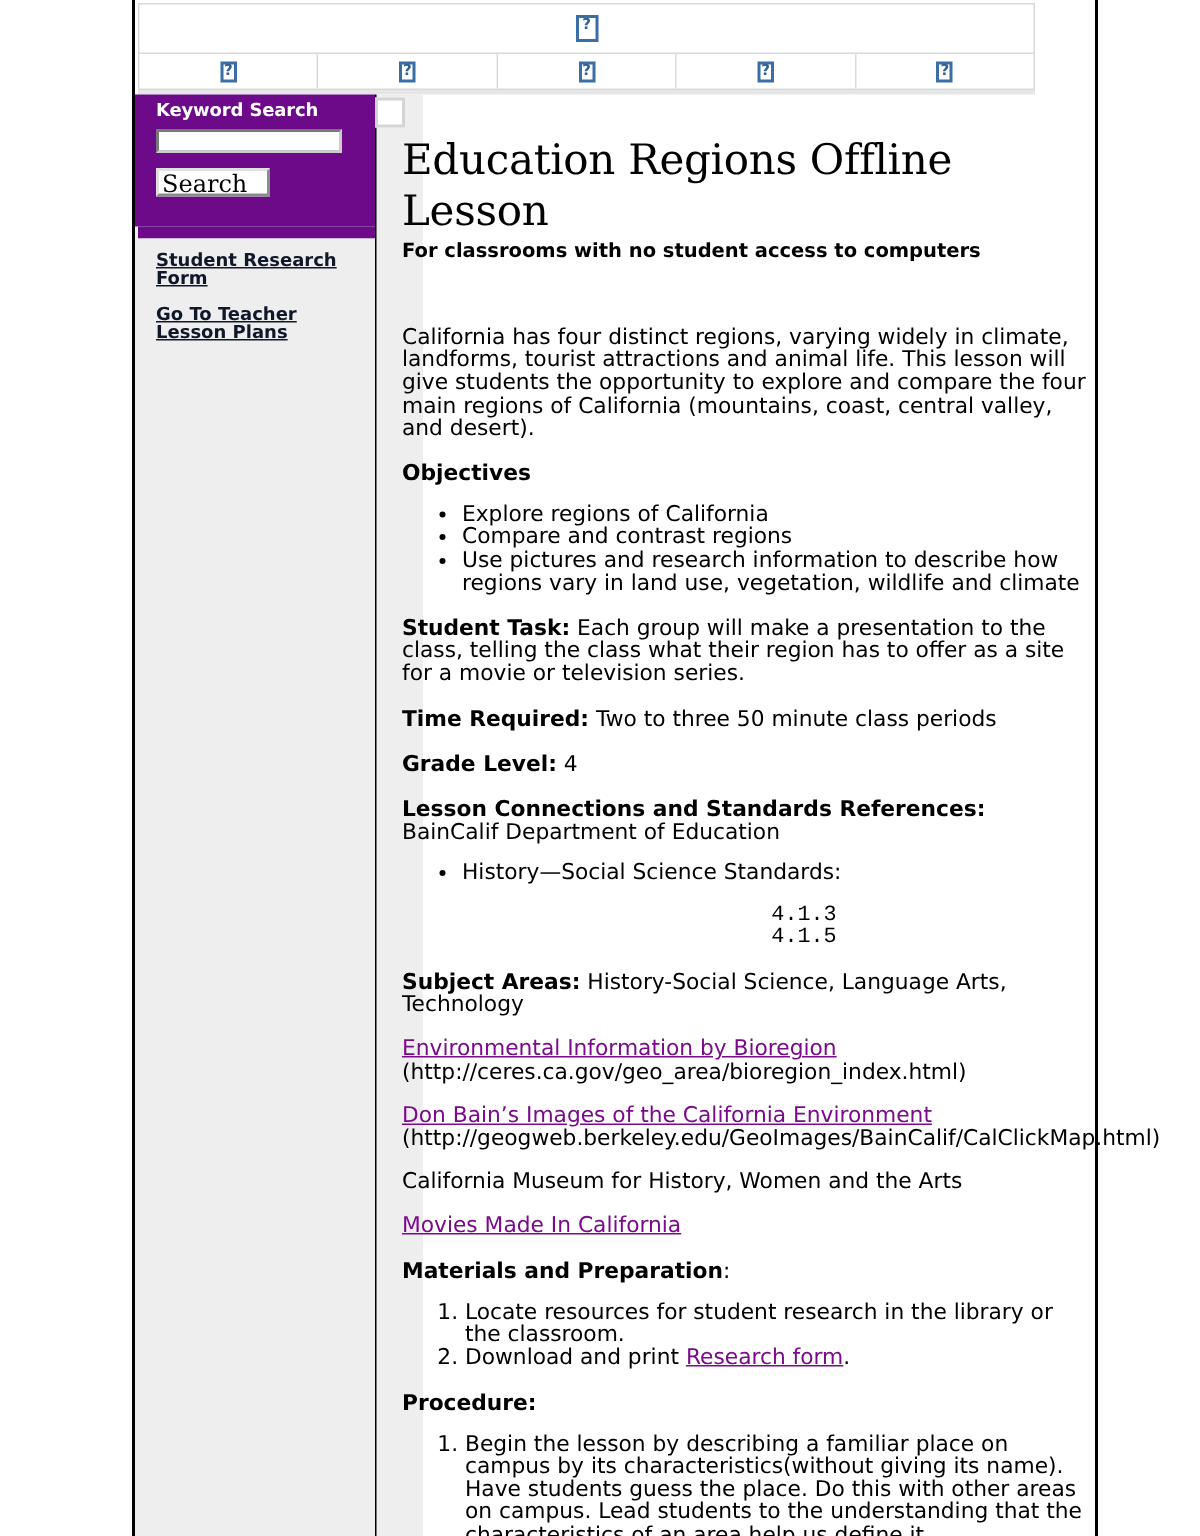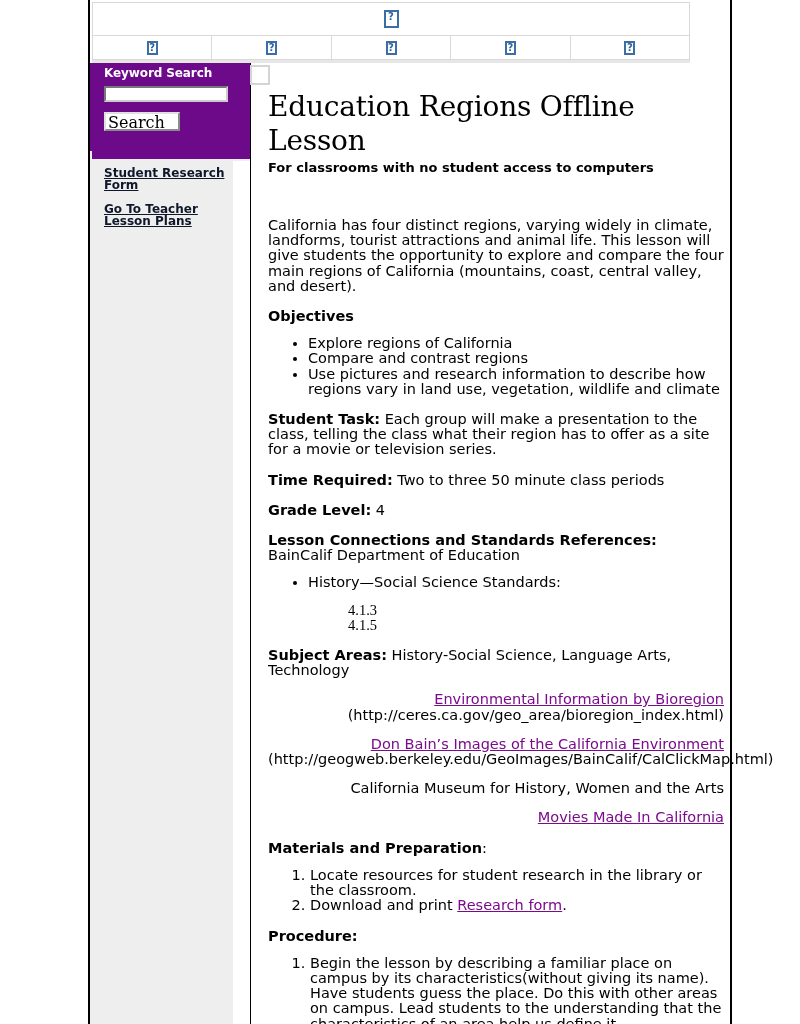--- a/index.html
+++ b/index.html
@@ -107,21 +107,21 @@
     width: 598px;
     height: 3px;
     background: #e6e6e6;
   }
 
   
   #sidebar {
     position: absolute;
     left: 0px;
     top: 63px;
-    width: 143px;
+    width: 192px;
     height: 961px;
     background: #eeeeee;
     box-sizing: border-box;
   }
   #search-box {
     position: absolute;
     left: 0px;
     top: 0px;
     width: 160px;
     height: 88px;
@@ -260,35 +260,36 @@
     margin: 12px 0 0 0;
     padding-left: 42px;
     list-style-type: decimal;
   }
   #content li {
     margin: 0;
     padding: 0;
   }
   .indent-block {
     margin: 12px 0 0 80px;
-    font-family: Liberation Serif, serif;
+    font-family: Liberation Mono, monospace;
     font-size: 14.5px;
     line-height: 15.2px;
+    text-align: center;
   }
   a.content-link {
     color: #7b0a8c;
     text-decoration: underline;
     cursor: pointer;
   }
   .url-line {
     font-family: "DejaVu Sans", sans-serif;
     font-size: 14.5px;
     line-height: 15.2px;
   }
-  .res-entry { margin-top: 14px !important; text-align: right; }
+  .res-entry { margin-top: 14px !important; }
 </style>
 </head>
 <body>
 
 <div id="page-frame">
 
   <div id="banner">
     <span class="broken-img big"></span>
   </div>
 

